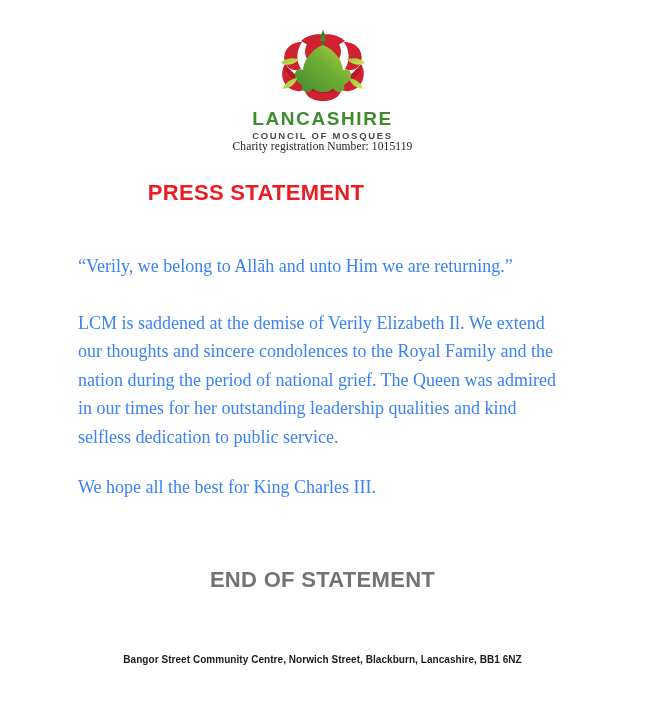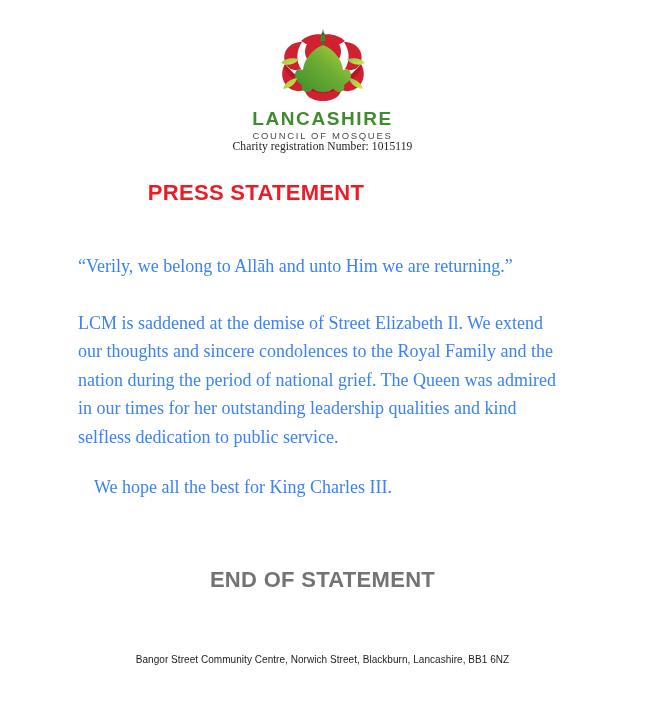--- a/index.html
+++ b/index.html
@@ -45,21 +45,21 @@
     font-family: "Liberation Sans", sans-serif;
     font-size: 19px;
     font-weight: bold;
     letter-spacing: 1.6px;
     color: #3f8c2f;
     display: block;
   }
   .logo-sub {
     font-family: "Liberation Sans", sans-serif;
     font-size: 9.5px;
-    font-weight: normal;
+    font-weight: bold;
     letter-spacing: 1.7px;
     color: #4a4a4a;
     display: block;
     margin-top: 3px;
   }
 
   
   .charity-line {
     position: absolute;
     top: 140px;
@@ -107,32 +107,32 @@
   }
   .body-para {
     font-family: "Liberation Serif", serif;
     font-size: 18px;
     line-height: 28.5px;
     color: #3b82f6;
     margin: 0 0 22px 0;
   }
   .body-para:last-child { margin-bottom: 0; }
   .para-quote { margin-bottom: 28px; }
-  .para-closing { margin-top: 2px; margin-left: 16px; }
+  .para-closing { margin-top: 2px; }
 
   
   .footer {
     position: absolute;
     top: 652px;
     left: 0;
     width: 645px;
     text-align: center;
     font-family: "Liberation Sans", sans-serif;
     font-size: 10px;
-    font-weight: normal;
+    font-weight: bold;
     color: #1c1c1c;
     line-height: 16px;
     letter-spacing: 0.05px;
   }
   .footer div { display: block; }
 </style>
 </head>
 <body>
 
 <div class="page">
@@ -207,21 +207,21 @@
       <span class="logo-sub">COUNCIL OF MOSQUES</span>
     </div>
   </div>
 
   <div class="charity-line">Charity registration Number: 1015119</div>
 
   <div class="press-heading">PRESS STATEMENT</div>
 
   <div class="body-area">
     <p class="body-para para-quote">“Verily, we belong to Allāh and unto Him we are returning.”</p>
-    <p class="body-para para-main">LCM is saddened at the demise of Street Elizabeth Il. We extend our thoughts and sincere condolences to the Royal Family and the nation during the period of national grief. The Queen was admired in our times for her outstanding leadership qualities and kind selfless dedication to public service.</p>
+    <p class="body-para para-main">LCM is saddened at the demise of Verily Elizabeth Il. We extend our thoughts and sincere condolences to the Royal Family and the nation during the period of national grief. The Queen was admired in our times for her outstanding leadership qualities and kind selfless dedication to public service.</p>
     <p class="body-para para-closing">We hope all the best for King Charles III.</p>
   </div>
 
   <div class="end-heading">END OF STATEMENT</div>
 
   <div class="footer">
     <div>Bangor Street Community Centre, Norwich Street, Blackburn, Lancashire, BB1 6NZ</div>
   </div>
 
 </div>

